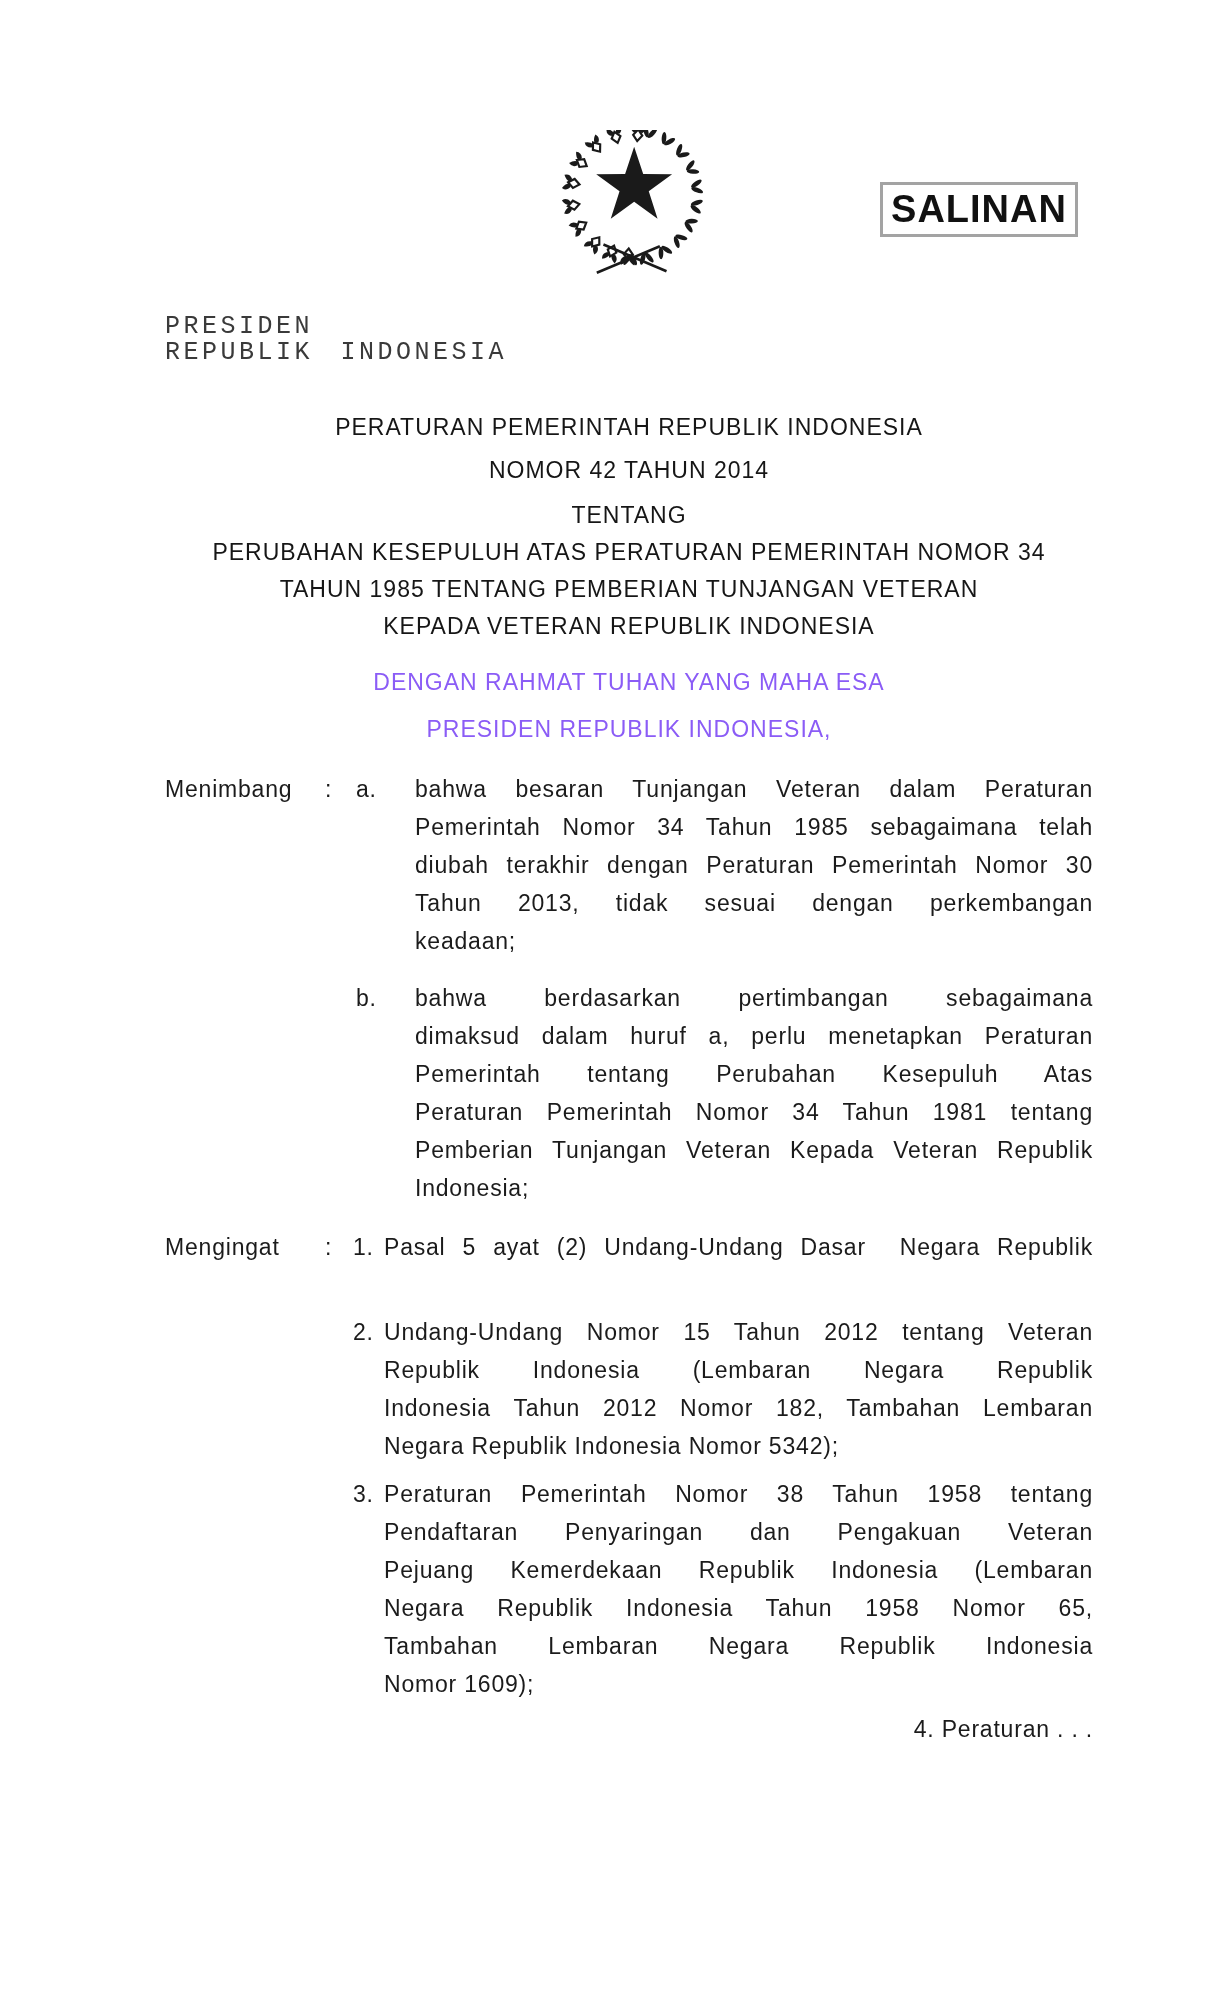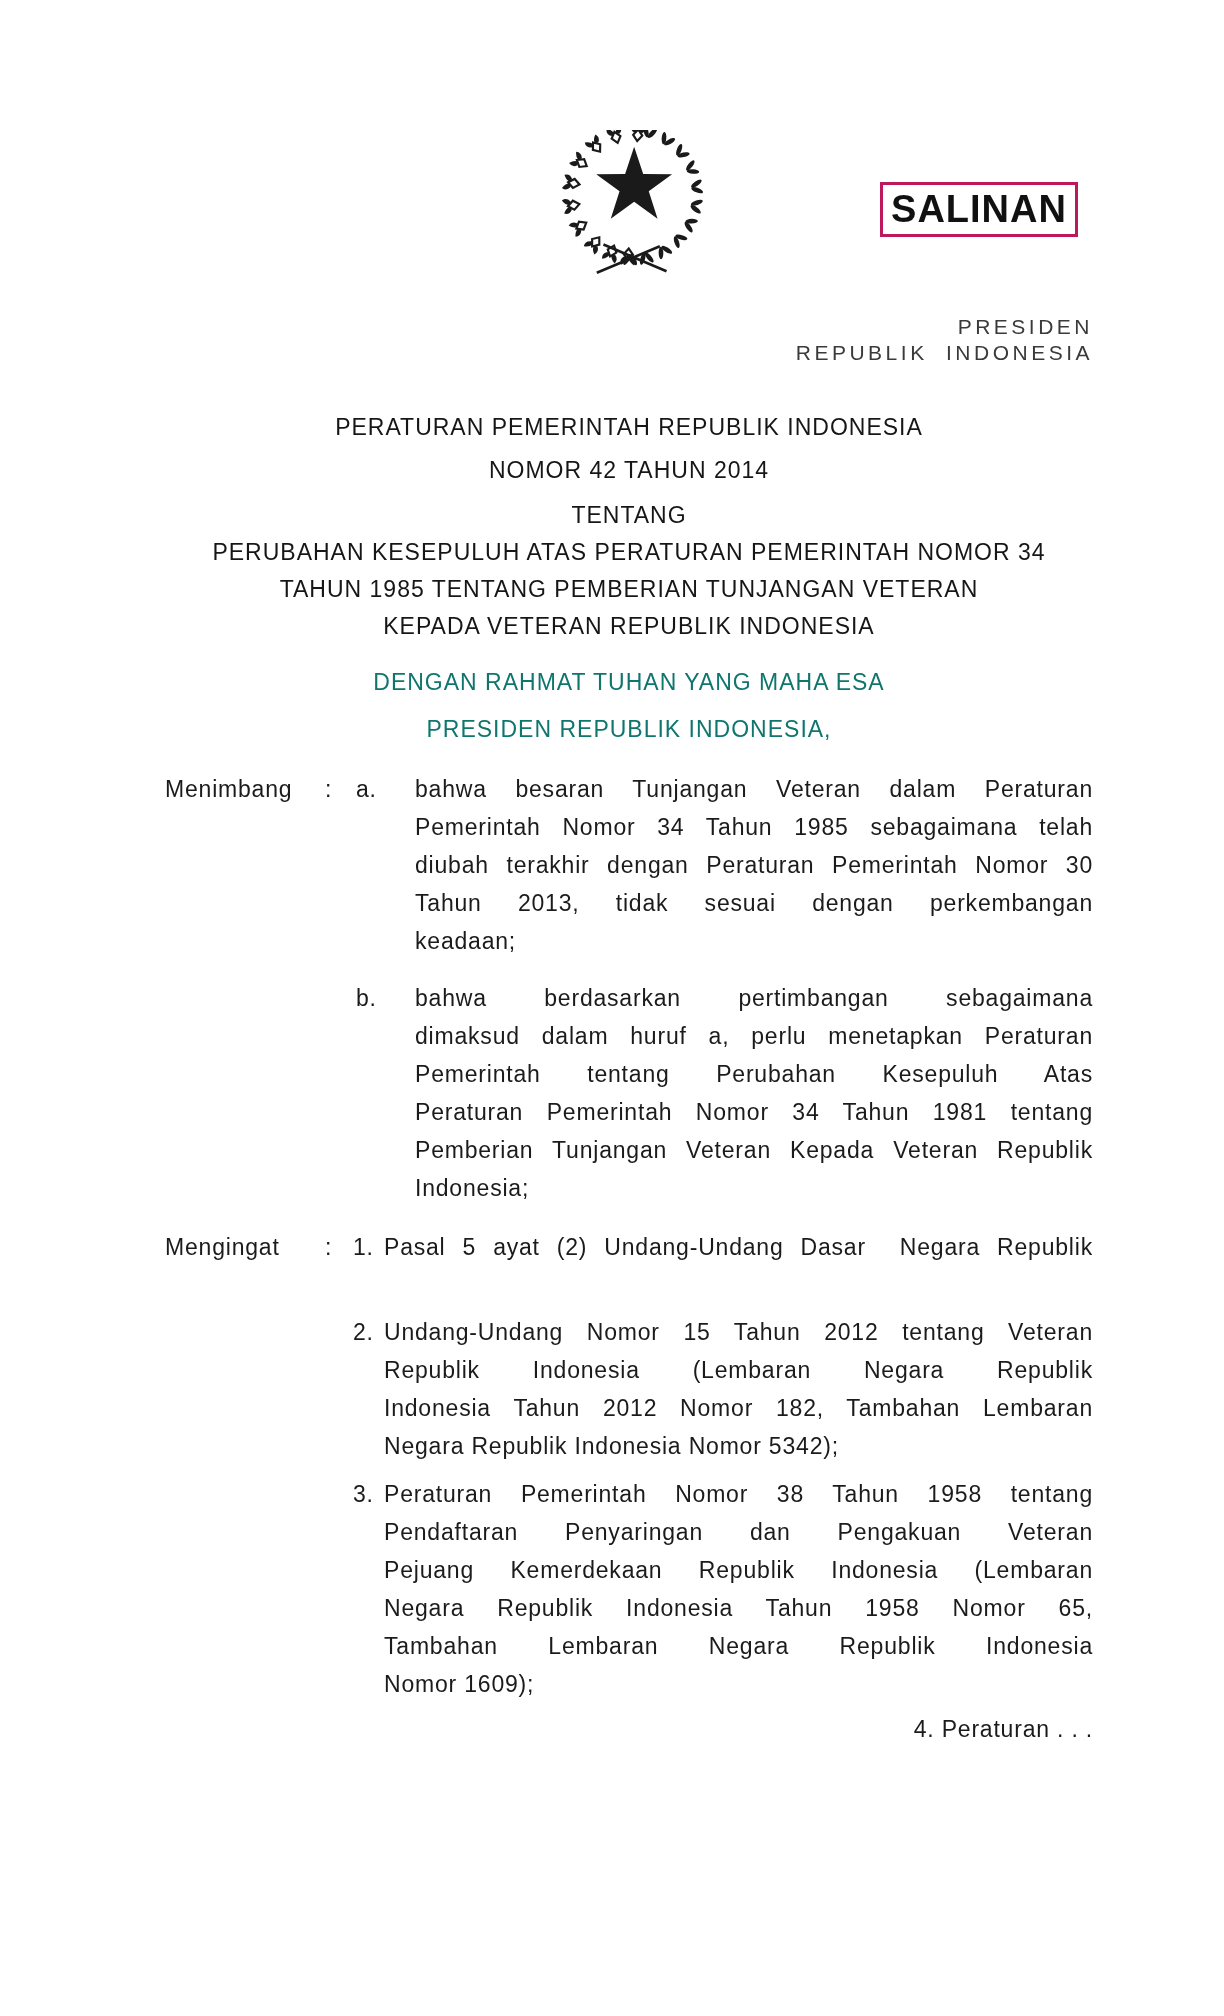--- a/index.html
+++ b/index.html
@@ -15,37 +15,38 @@
   }
   .abs { position: absolute; }
 
   
   .emblem { left: 547px; top: 130px; width: 166px; height: 152px; }
 
   
   .stamp {
     left: 880px; top: 182px; width: 198px; height: 55px;
     box-sizing: border-box;
-    border: 3px solid #be185d;
+    border: 3px solid #a3a3a3;
     text-align: center;
     font-size: 38px;
     font-weight: bold;
     letter-spacing: 1px;
     line-height: 49px;
     color: #111111;
   }
 
   
   .letterhead {
     left: 165px; top: 314px; width: 928px;
-    text-align: right;
+    text-align: left;
     color: #3a3a3a;
-    font-size: 21px;
+    font-size: 25px;
     letter-spacing: 3.5px;
     line-height: 26px;
+    font-family: Liberation Mono, monospace;
   }
   .letterhead .line2 { word-spacing: 9px; }
 
   
   .title-block {
     left: 165px; top: 413px; width: 928px;
     text-align: center;
     font-size: 23px;
     letter-spacing: 1px;
     color: #161616;
@@ -54,21 +55,21 @@
   .title-block .mb15 { margin-bottom: 15px; }
   .title-block .mb17 { margin-bottom: 17px; }
   .title-block .mb9  { margin-bottom: 9px; }
 
   
   .motto-block {
     left: 165px; top: 668px; width: 928px;
     text-align: center;
     font-size: 23px;
     letter-spacing: 1px;
-    color: #0f766e;
+    color: #8b5cf6;
   }
   .motto-block .mline { line-height: 28px; }
   .motto-block .mb19 { margin-bottom: 19px; }
 
   
   .body-text {
     font-size: 23px;
     line-height: 38px;
     letter-spacing: 0.8px;
     color: #1b1b1b;

